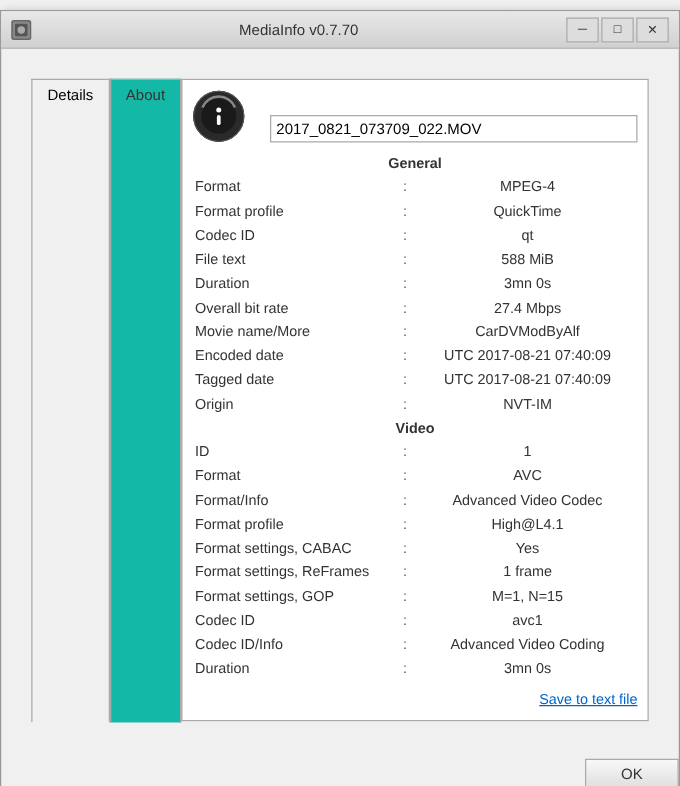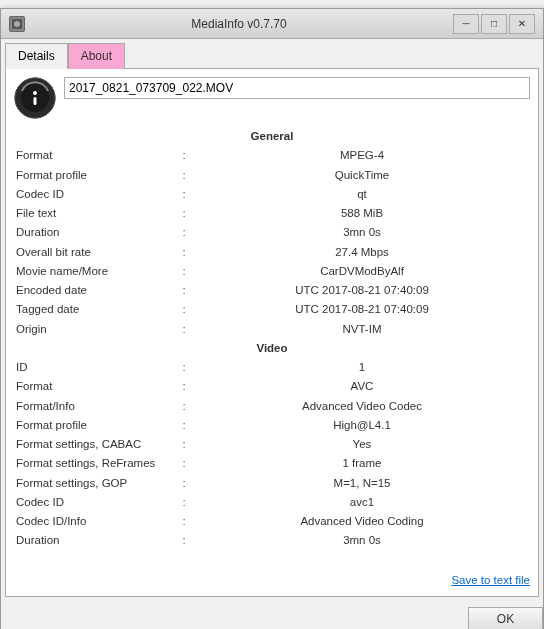--- a/index.html
+++ b/index.html
@@ -62,22 +62,21 @@
       cursor: pointer;
       display: flex;
       align-items: center;
       justify-content: center;
       font-size: 10px;
       color: #333;
     }
     .content-area {
       flex: 1;
       display: flex;
-      flex-direction: column;
-      padding: 4px;
+      padding: 24px;
       overflow: hidden;
     }
     .tabs {
       display: flex;
       gap: 0;
       margin-bottom: -1px;
       z-index: 1;
     }
     .tab {
       padding: 5px 12px;
@@ -87,35 +86,35 @@
       font-size: 12px;
       color: #333;
       border-bottom: none;
     }
     .tab.active {
       background: #f0f0f0;
       border-bottom: 1px solid #f0f0f0;
       color: #000;
     }
     .tab:not(.active) {
-      background: #f9a8d4;
+      background: #14b8a6;
     }
     .panel {
       border: 1px solid #aaa;
       background: white;
       flex: 1;
       display: flex;
       flex-direction: column;
       overflow: hidden;
       padding: 8px;
     }
     .file-row {
       display: flex;
-      align-items: flex-start;
-      gap: 8px;
+      align-items: flex-end;
+      gap: 20px;
       margin-bottom: 8px;
       flex-shrink: 0;
     }
     .file-icon {
       width: 42px;
       height: 42px;
       flex-shrink: 0;
     }
     .file-input {
       flex: 1;

